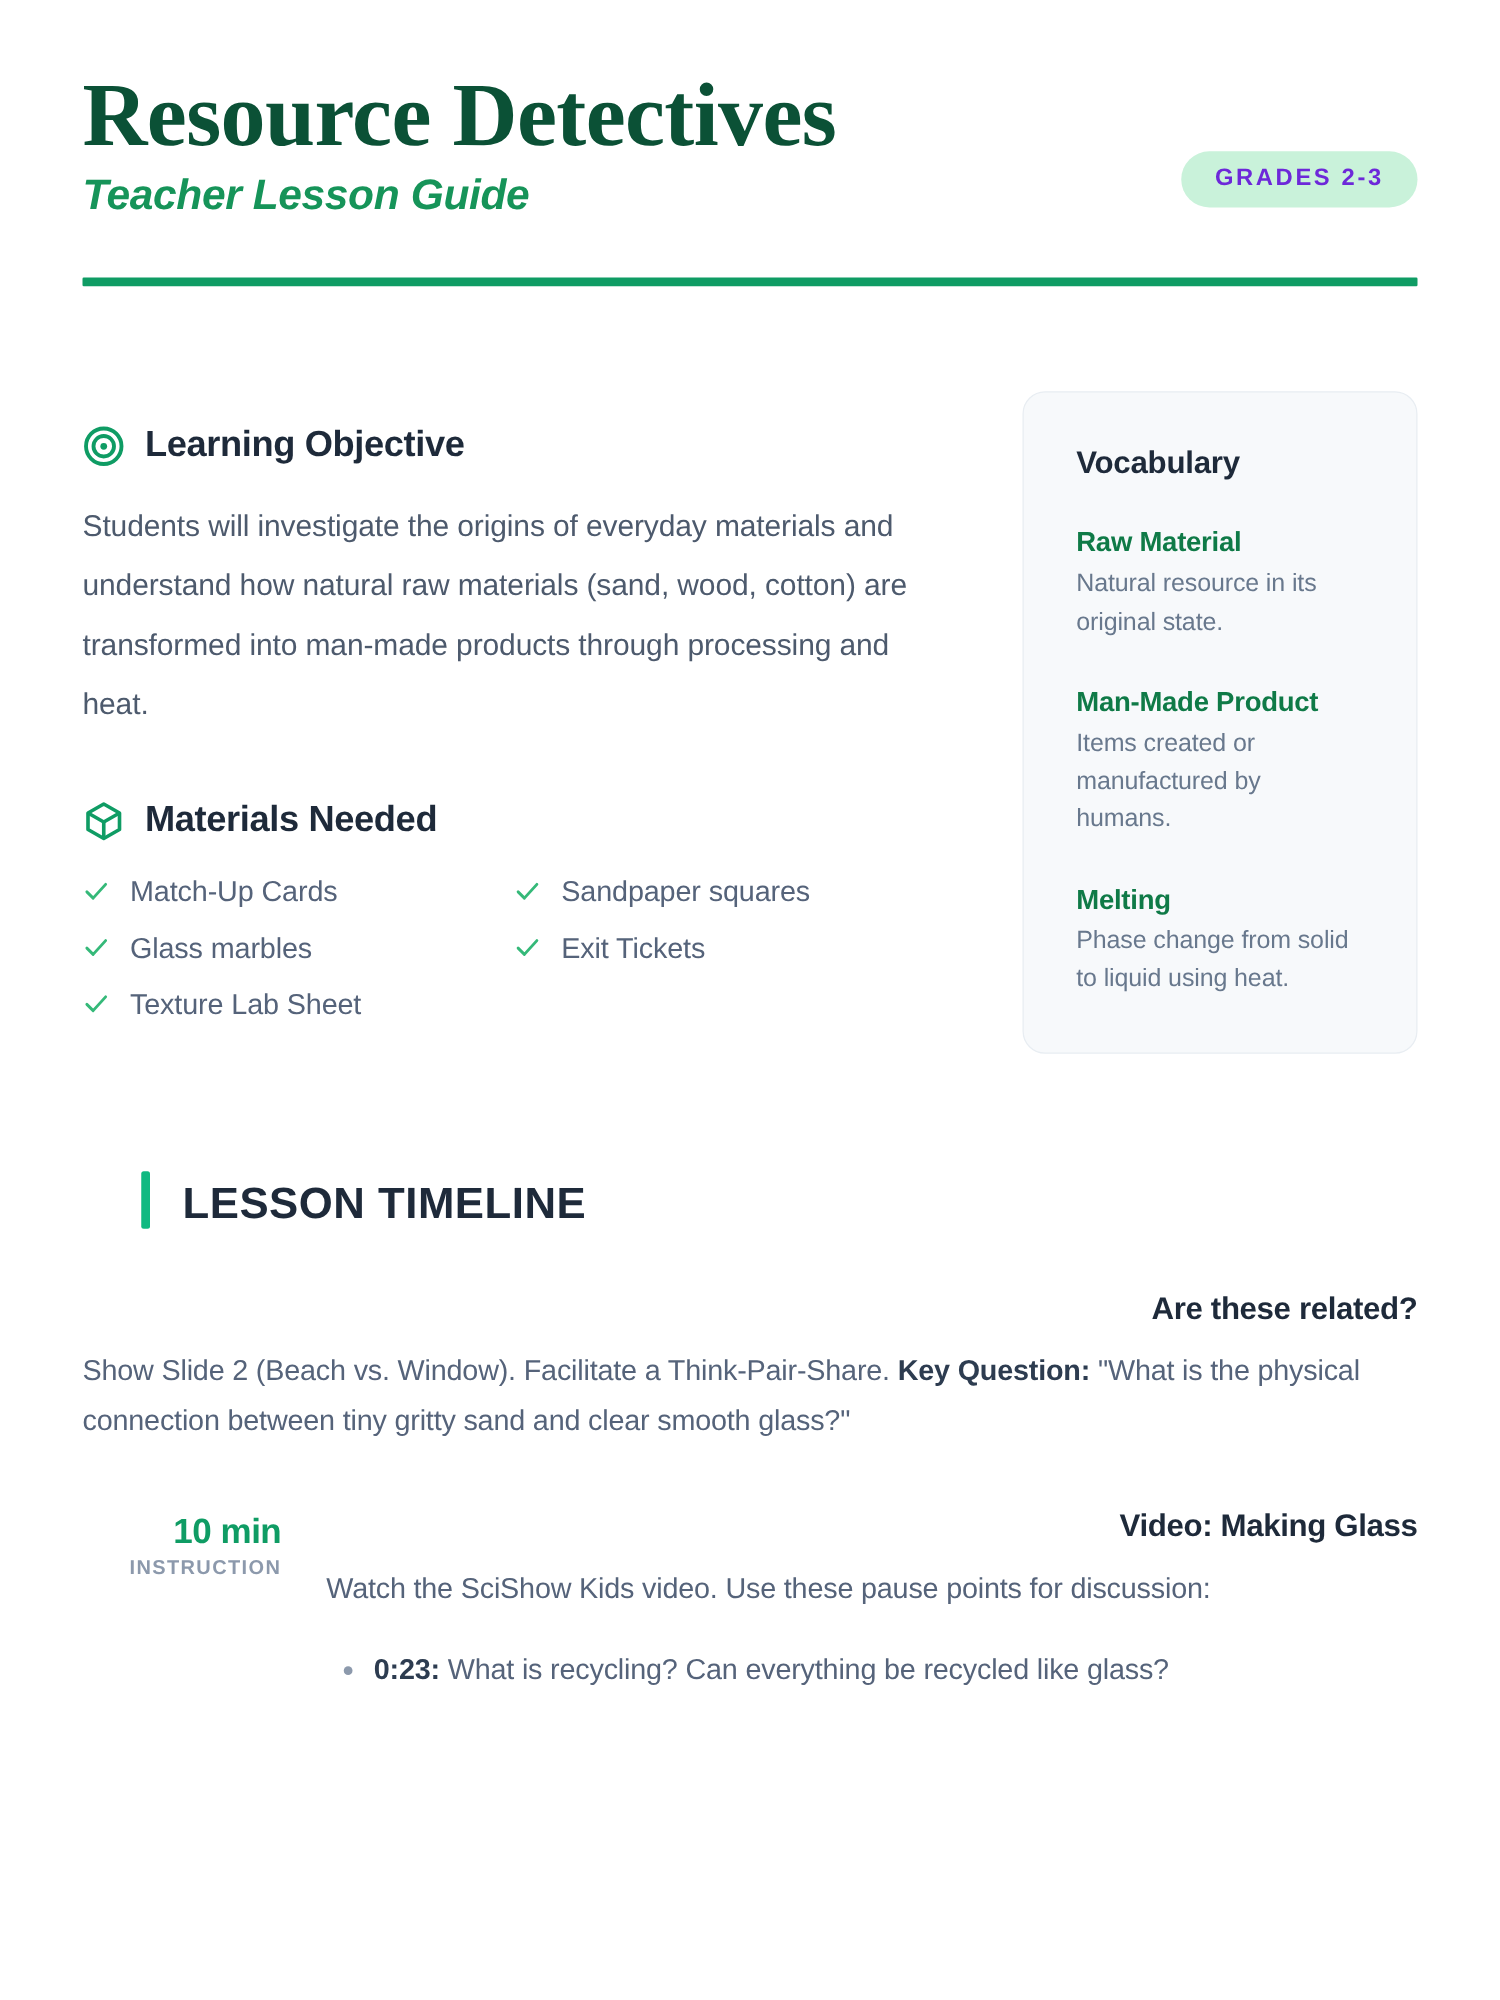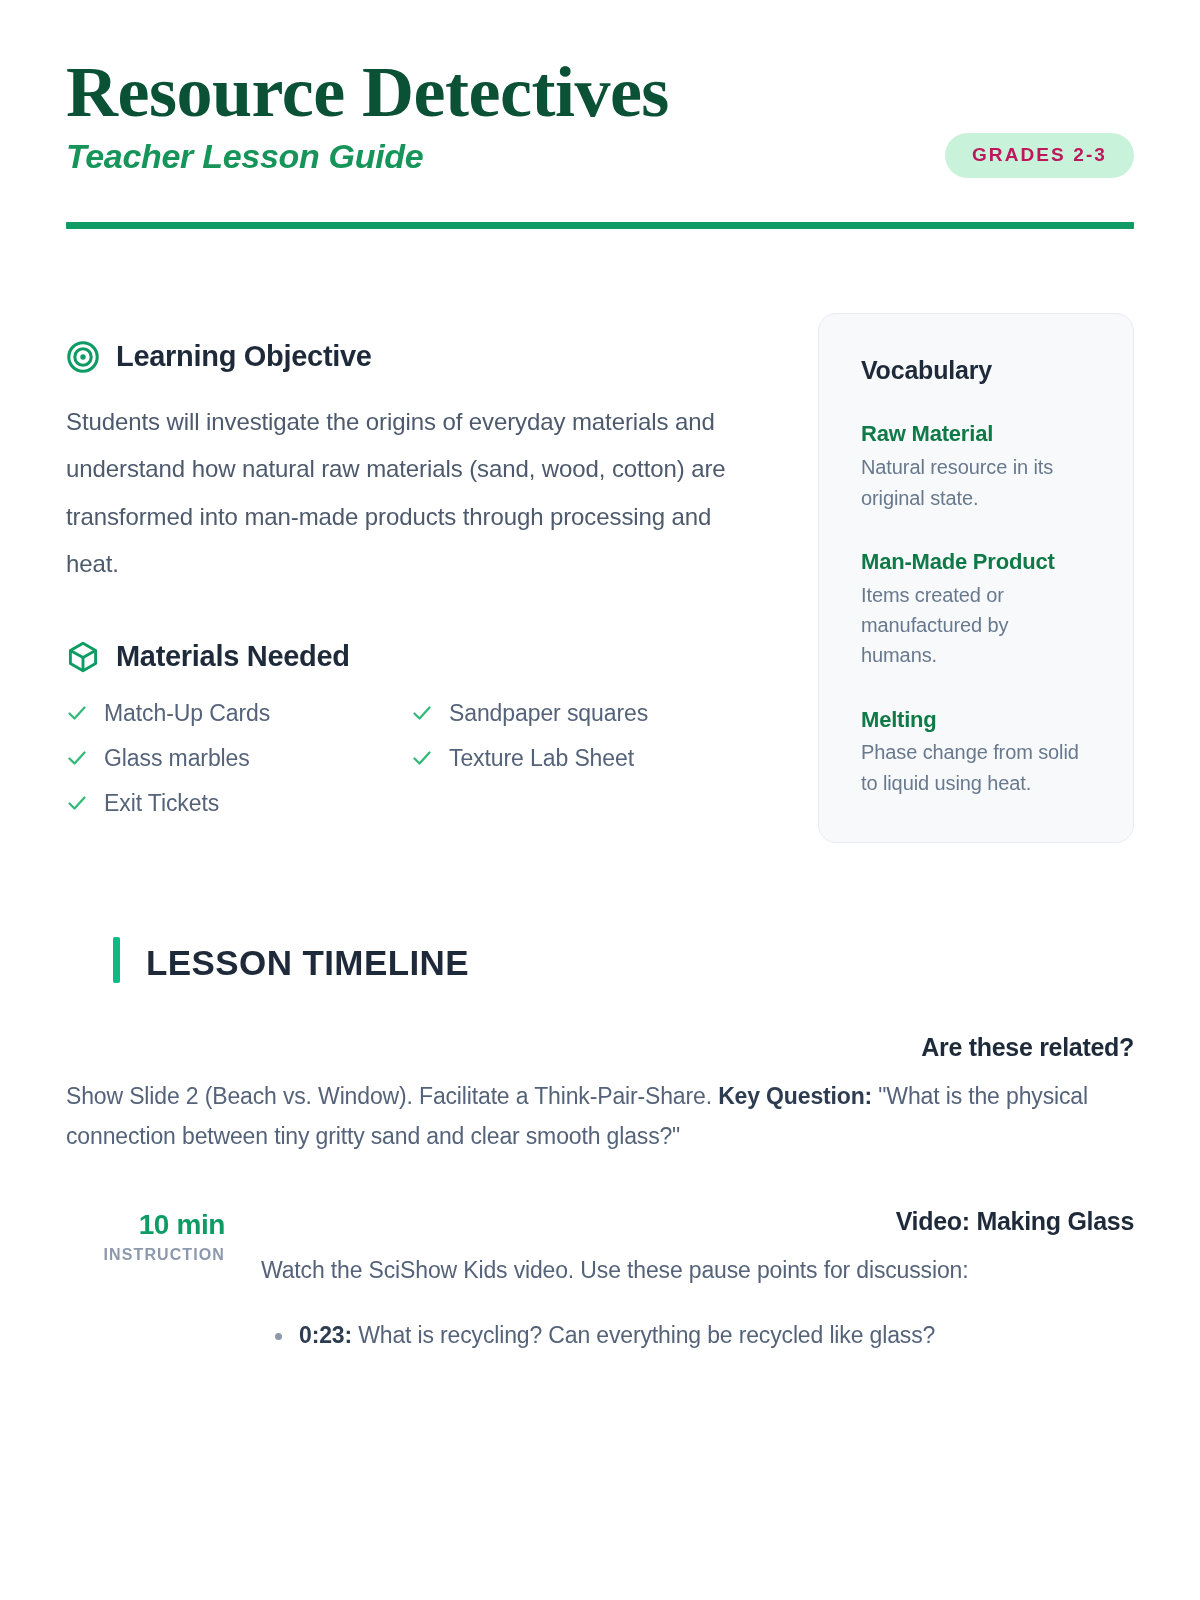--- a/index.html
+++ b/index.html
@@ -45,23 +45,23 @@
     font-size: 34px;
     font-style: italic;
     font-weight: 700;
     letter-spacing: -0.3px;
     color: #169459;
   }
 
   .grade-badge {
     position: absolute;
     right: 0;
-    top: 133px;
+    top: 121px;
     background: #c9f2da;
-    color: #be185d;
+    color: #6d28d9;
     font-size: 19px;
     font-weight: 700;
     letter-spacing: 2.1px;
     padding: 11px 27px 12px 27px;
     border-radius: 999px;
     white-space: nowrap;
   }
 
   .rule {
     margin-top: 46px;
@@ -322,27 +322,27 @@
         <div class="mat-item">
           <svg class="check" viewBox="0 0 22 22">
             <path d="M3.5 11.5 L8.5 16.5 L18.5 5.5" fill="none" stroke="#35b979" stroke-width="2.3" stroke-linecap="round" stroke-linejoin="round"></path>
           </svg>
           <span>Glass marbles</span>
         </div>
         <div class="mat-item">
           <svg class="check" viewBox="0 0 22 22">
             <path d="M3.5 11.5 L8.5 16.5 L18.5 5.5" fill="none" stroke="#35b979" stroke-width="2.3" stroke-linecap="round" stroke-linejoin="round"></path>
           </svg>
+          <span>Exit Tickets</span>
+        </div>
+        <div class="mat-item">
+          <svg class="check" viewBox="0 0 22 22">
+            <path d="M3.5 11.5 L8.5 16.5 L18.5 5.5" fill="none" stroke="#35b979" stroke-width="2.3" stroke-linecap="round" stroke-linejoin="round"></path>
+          </svg>
           <span>Texture Lab Sheet</span>
-        </div>
-        <div class="mat-item">
-          <svg class="check" viewBox="0 0 22 22">
-            <path d="M3.5 11.5 L8.5 16.5 L18.5 5.5" fill="none" stroke="#35b979" stroke-width="2.3" stroke-linecap="round" stroke-linejoin="round"></path>
-          </svg>
-          <span>Exit Tickets</span>
         </div>
       </div>
 
     </div>
 
     <div class="col-right">
       <div class="vocab-card">
         <div class="vocab-title">Vocabulary</div>
 
         <div class="vocab-entry">

